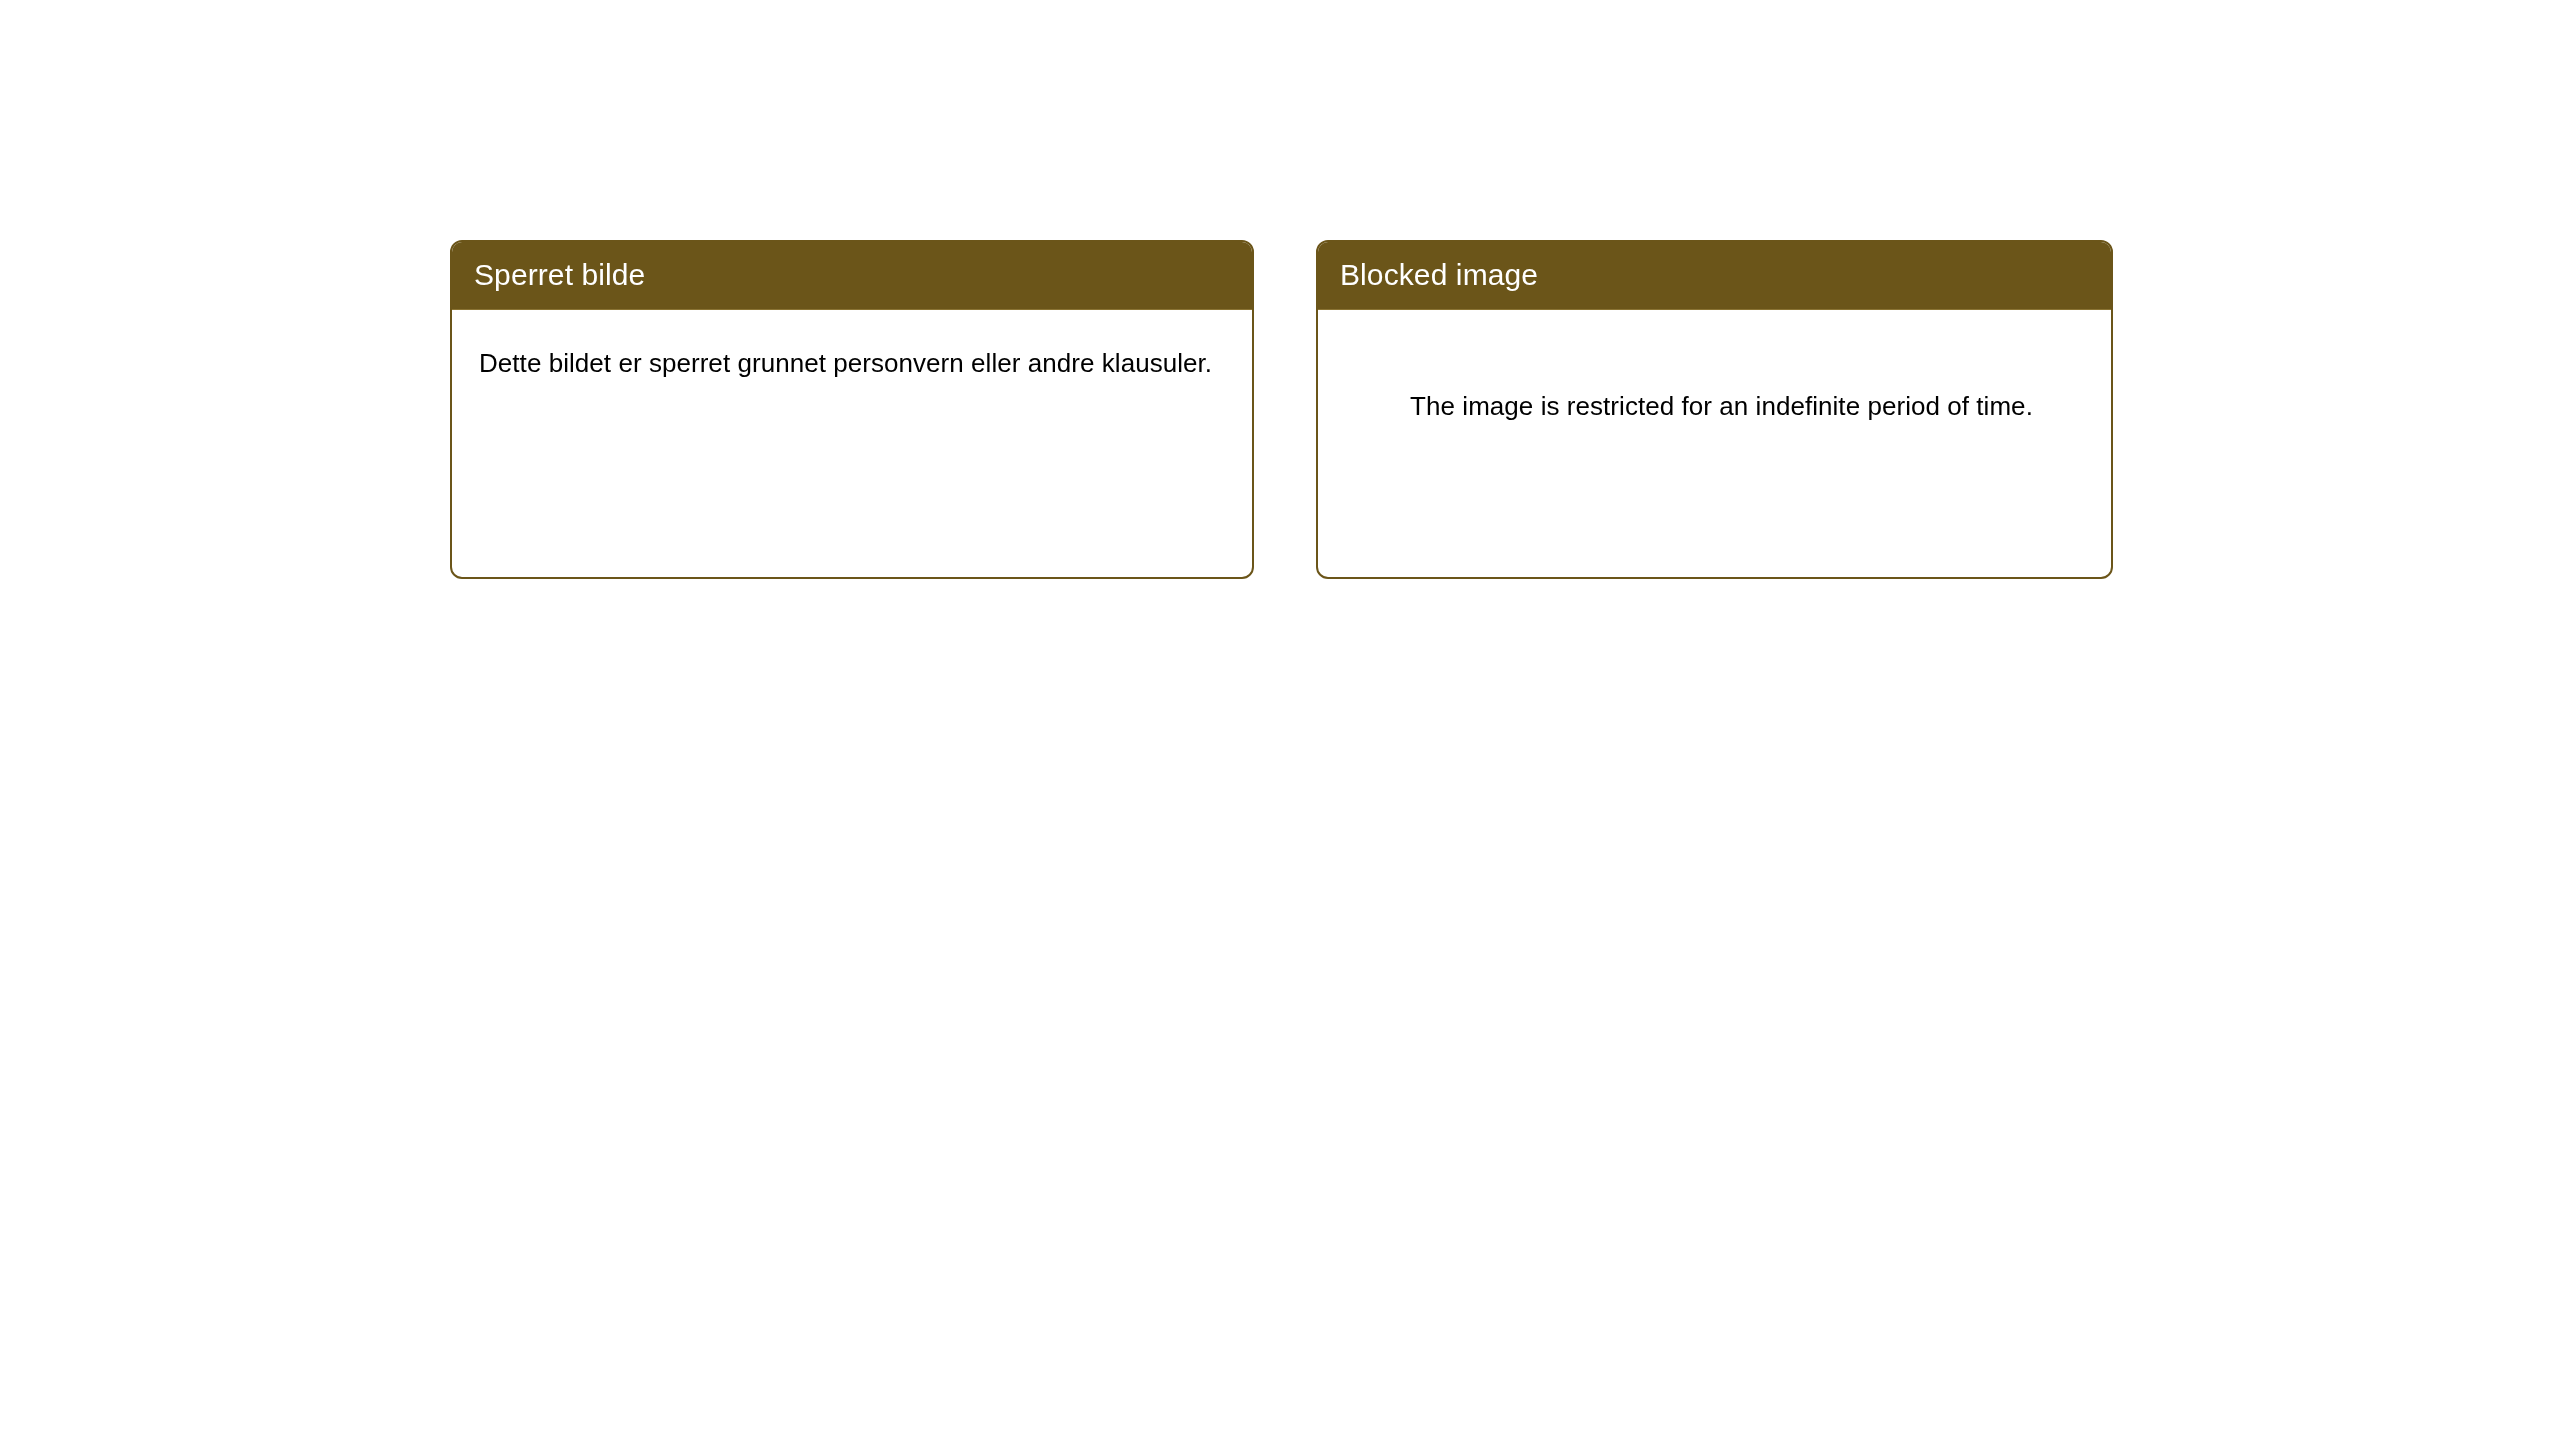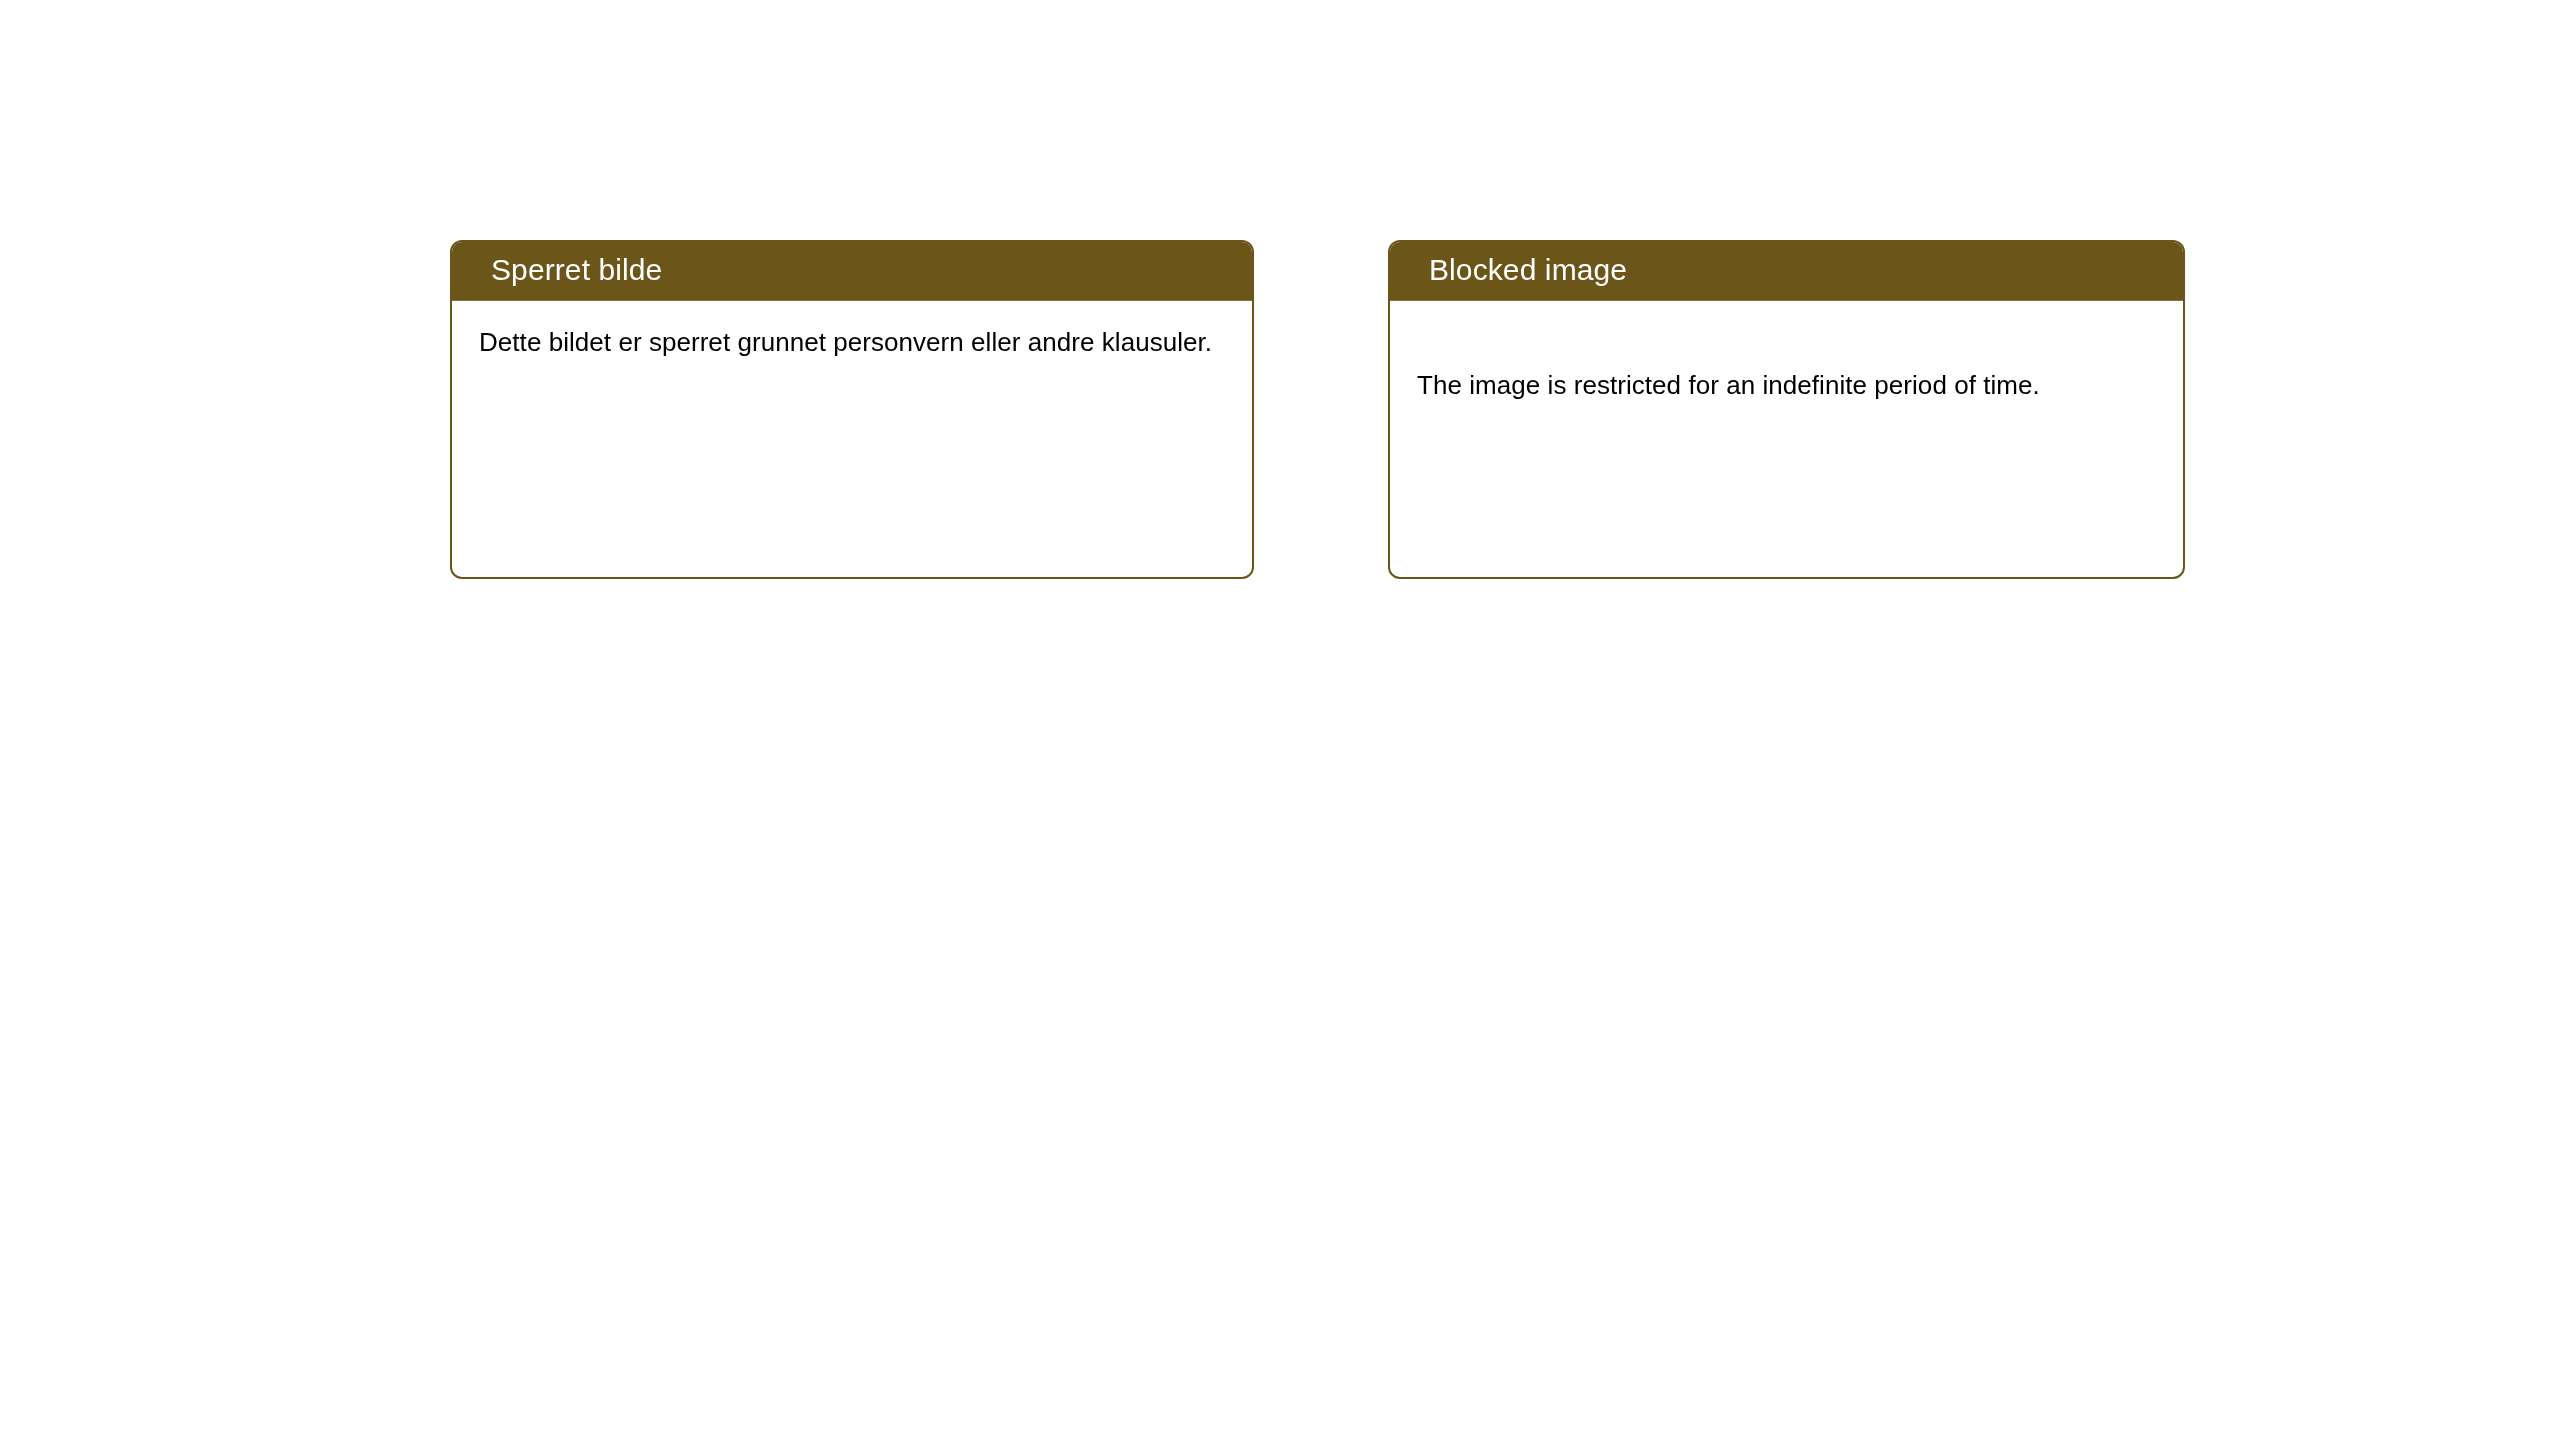--- a/index.html
+++ b/index.html
@@ -30,36 +30,37 @@
   }
 
   .card-no {
     left: 450px;
     top: 240px;
     width: 804px;
     height: 339px;
   }
 
   .card-en {
-    left: 1388px;
+    left: 1316px;
     top: 240px;
     width: 797px;
     height: 339px;
+    text-align: center;
   }
 
   .card-header {
     box-sizing: border-box;
-    height: 61px;
+    height: 70px;
     background: #6b5519;
-    margin: -2px -2px 0 -2px;
+    margin: -2px -2px 12px -2px;
     border-top-left-radius: 12px;
     border-top-right-radius: 12px;
     display: flex;
     align-items: center;
-    padding: 0 0 0 41px;
+    padding: 0 0 0 24px;
     border-bottom: 1px solid #8a7333;
   }
 
   .card-title {
     color: #ffffff;
     font-size: 30px;
     line-height: 34px;
     font-weight: 400;
     letter-spacing: 0.1px;
     white-space: nowrap;

